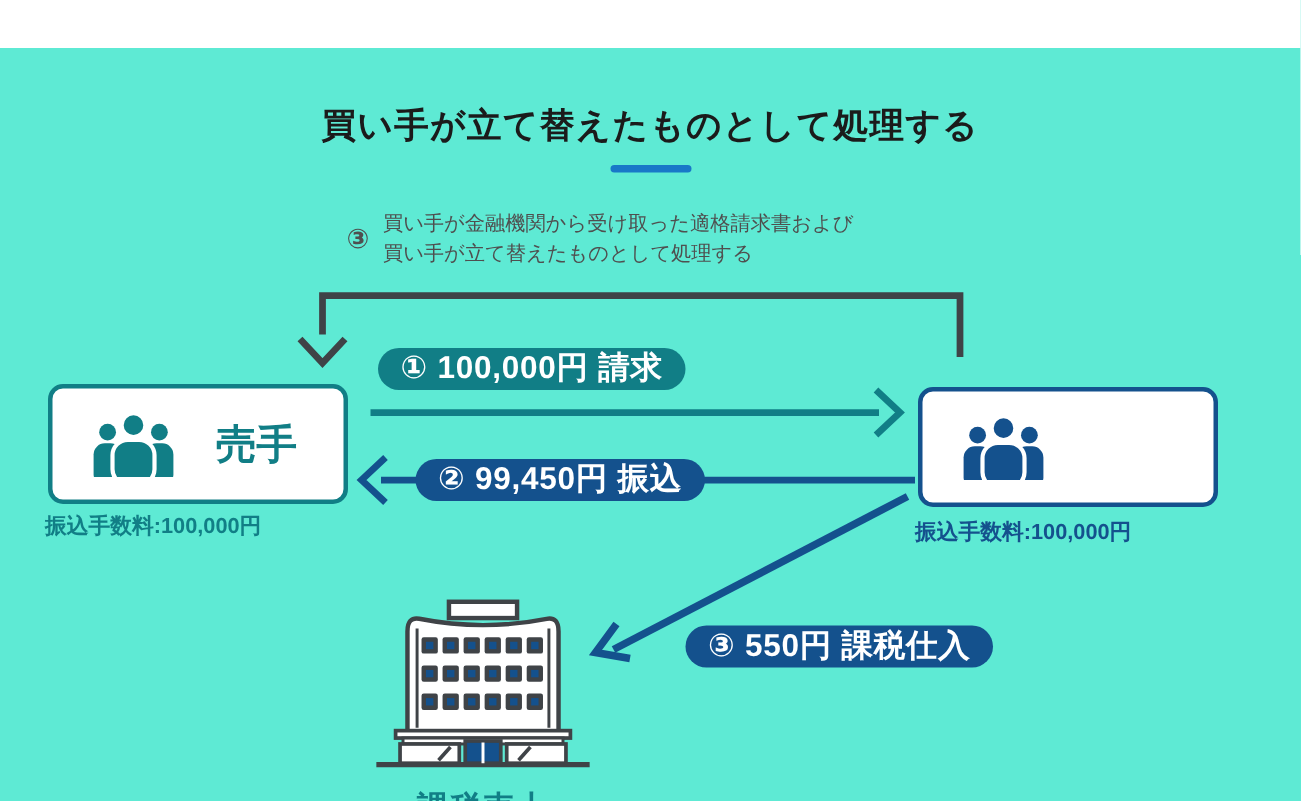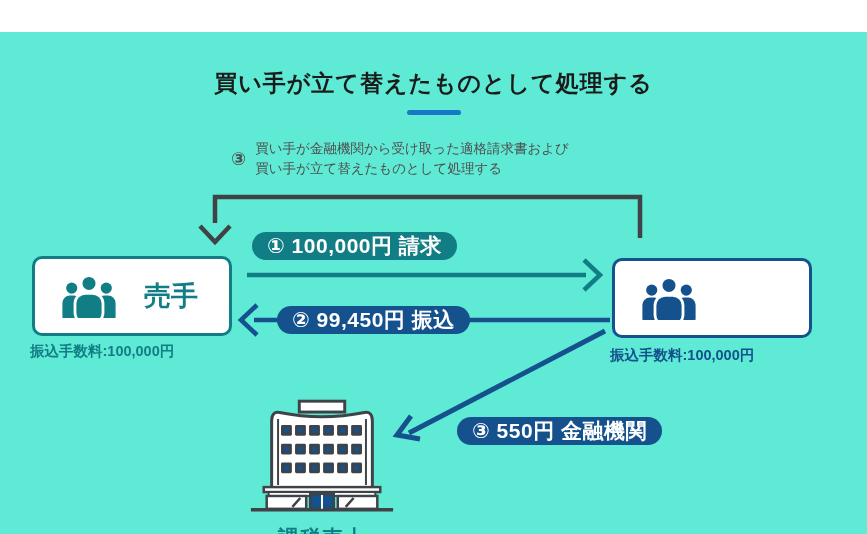--- a/index.html
+++ b/index.html
@@ -129,21 +129,21 @@
         <rect class="sep" x="15" y="19.5" width="30" height="32" rx="11"></rect>
       </g>
     </svg>
   </div>
   <div class="abs notes buyer-notes">
     <span>振込手数料:100,000円</span>
   </div>
 
   <div class="abs badge b1">① 100,000円 請求</div>
   <div class="abs badge b2">② 99,450円 振込</div>
-  <div class="abs badge b3">③ 550円 金融機関</div>
+  <div class="abs badge b3">③ 550円 課税仕入</div>
 
   <div class="abs bank-icon-wrap">
     <svg viewBox="0 0 160 115" width="158" height="114">
       <g fill="none" stroke="var(--gray-arrow)" stroke-width="3">
         <rect x="57" y="3" width="46" height="11" fill="#fff"></rect>
         <path d="M29,91 V23 Q29,13 37,14.5 Q80,23 123,14.5 Q131,13 131,23 V91" fill="#fff"></path>
         <path d="M35.5,21 V88 M124.5,21 V88" stroke-width="2"></path>
         <rect x="21" y="90" width="118" height="5" fill="#fff" stroke-width="2.5"></rect>
         <rect x="26" y="95" width="108" height="4" fill="#fff" stroke-width="2"></rect>
         <rect x="24" y="99" width="40" height="13" fill="#fff" stroke-width="2.5"></rect>

